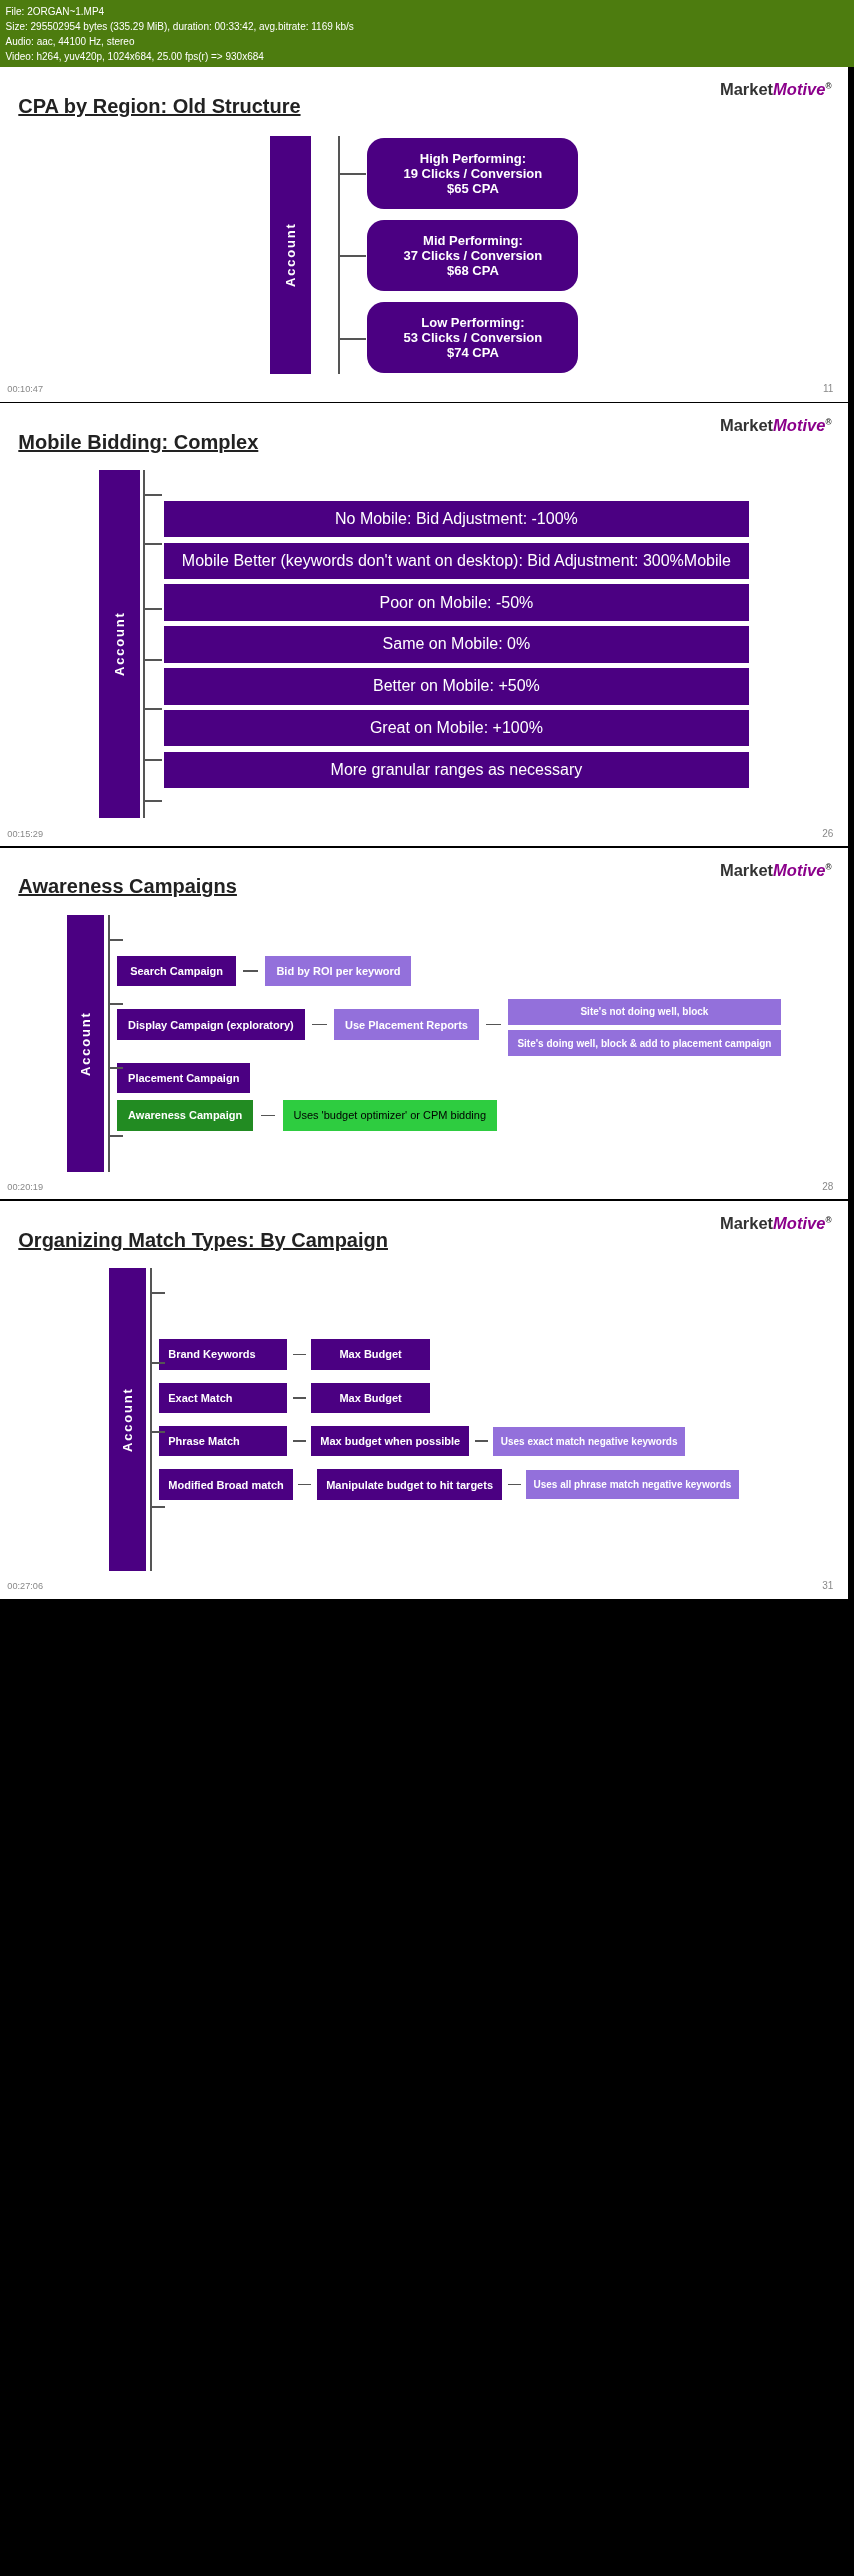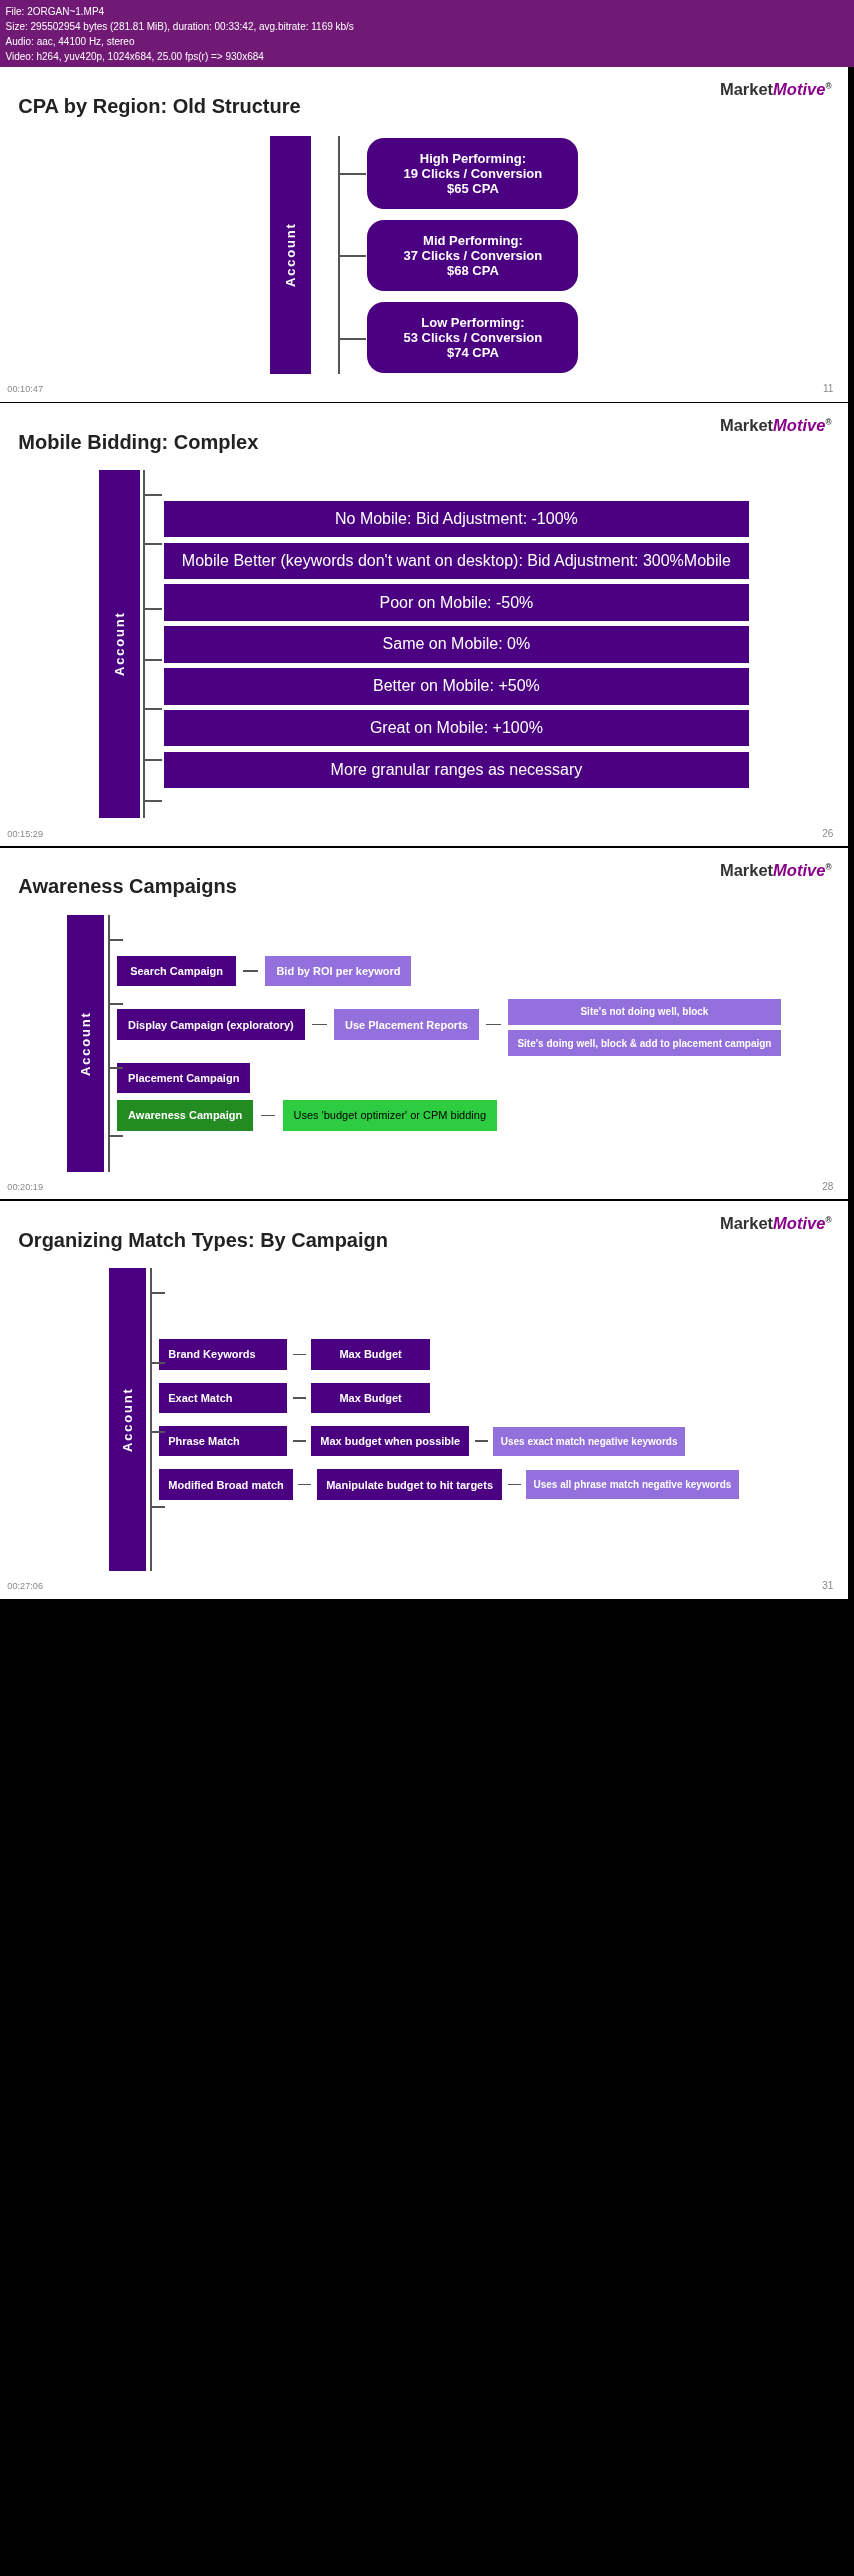--- a/index.html
+++ b/index.html
@@ -7,21 +7,21 @@
       width: 855px;
       background: #000;
       font-family: Arial, sans-serif;
       font-size: 12px;
     }
 
     .file-info {
       color: #fff;
       font-size: 10px;
       padding: 3.7px 5.5px;
-      background: #701a75;
+      background: #4d7c0f;
       line-height: 1.5;
     }
 
     .slide {
       width: 848px;
       background: #fff;
       position: relative;
       padding: 18.3px 18.3px 27.5px 18.3px;
       margin-bottom: 1.8px;
     }
@@ -38,20 +38,21 @@
     .logo span.market { color: #333; }
     .logo span.motive { color: #8B008B; font-style: italic; }
     .logo-tm { font-size: 8.3px; vertical-align: super; }
 
     .slide-title {
       font-size: 20px;
       font-weight: bold;
       color: #222;
       margin-bottom: 16.5px;
       margin-top: 9.2px;
+      text-decoration: underline;
     }
 
     
     .cpa-container {
       display: flex;
       align-items: center;
       gap: 27.5px;
       margin-top: 18.3px;
       justify-content: center;
     }
@@ -308,21 +309,21 @@
       font-size: 10px;
       font-weight: bold;
       min-width: 110px;
     }
   </style>
 </head>
 <body>
 
 <div class="file-info">
   <div>File: 2ORGAN~1.MP4</div>
-  <div>Size: 295502954 bytes (281.81 MiB), duration: 00:33:42, avg.bitrate: 1169 kb/s</div>
+  <div>Size: 295502954 bytes (335.29 MiB), duration: 00:33:42, avg.bitrate: 1169 kb/s</div>
   <div>Audio: aac, 44100 Hz, stereo</div>
   <div>Video: h264, yuv420p, 1024x684, 25.00 fps(r) =&gt; 930x684</div>
 </div>
 
 <div class="slide">
   <div class="logo">
     <span class="market">Market</span><span class="motive">Motive</span><span class="logo-tm">®</span>
   </div>
   <div class="slide-title">CPA by Region: Old Structure</div>
 

